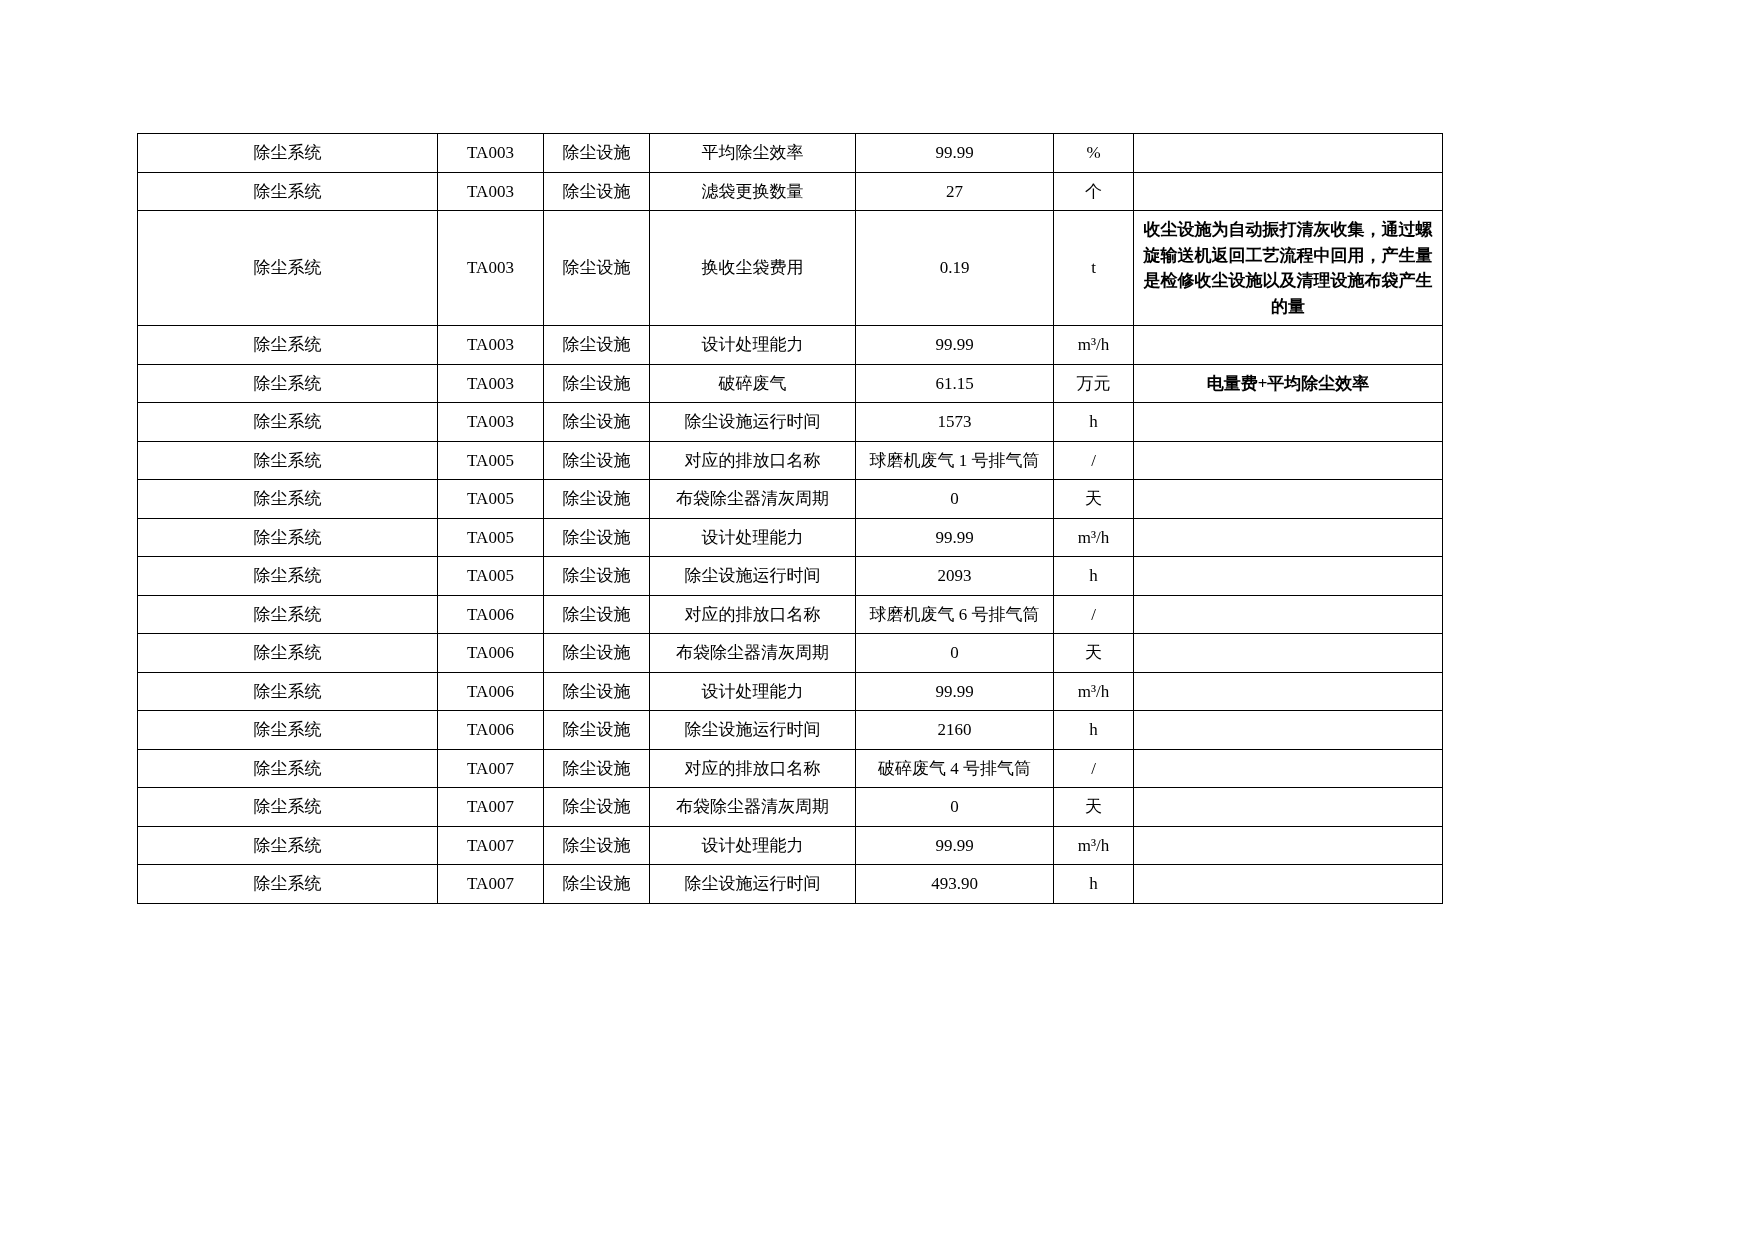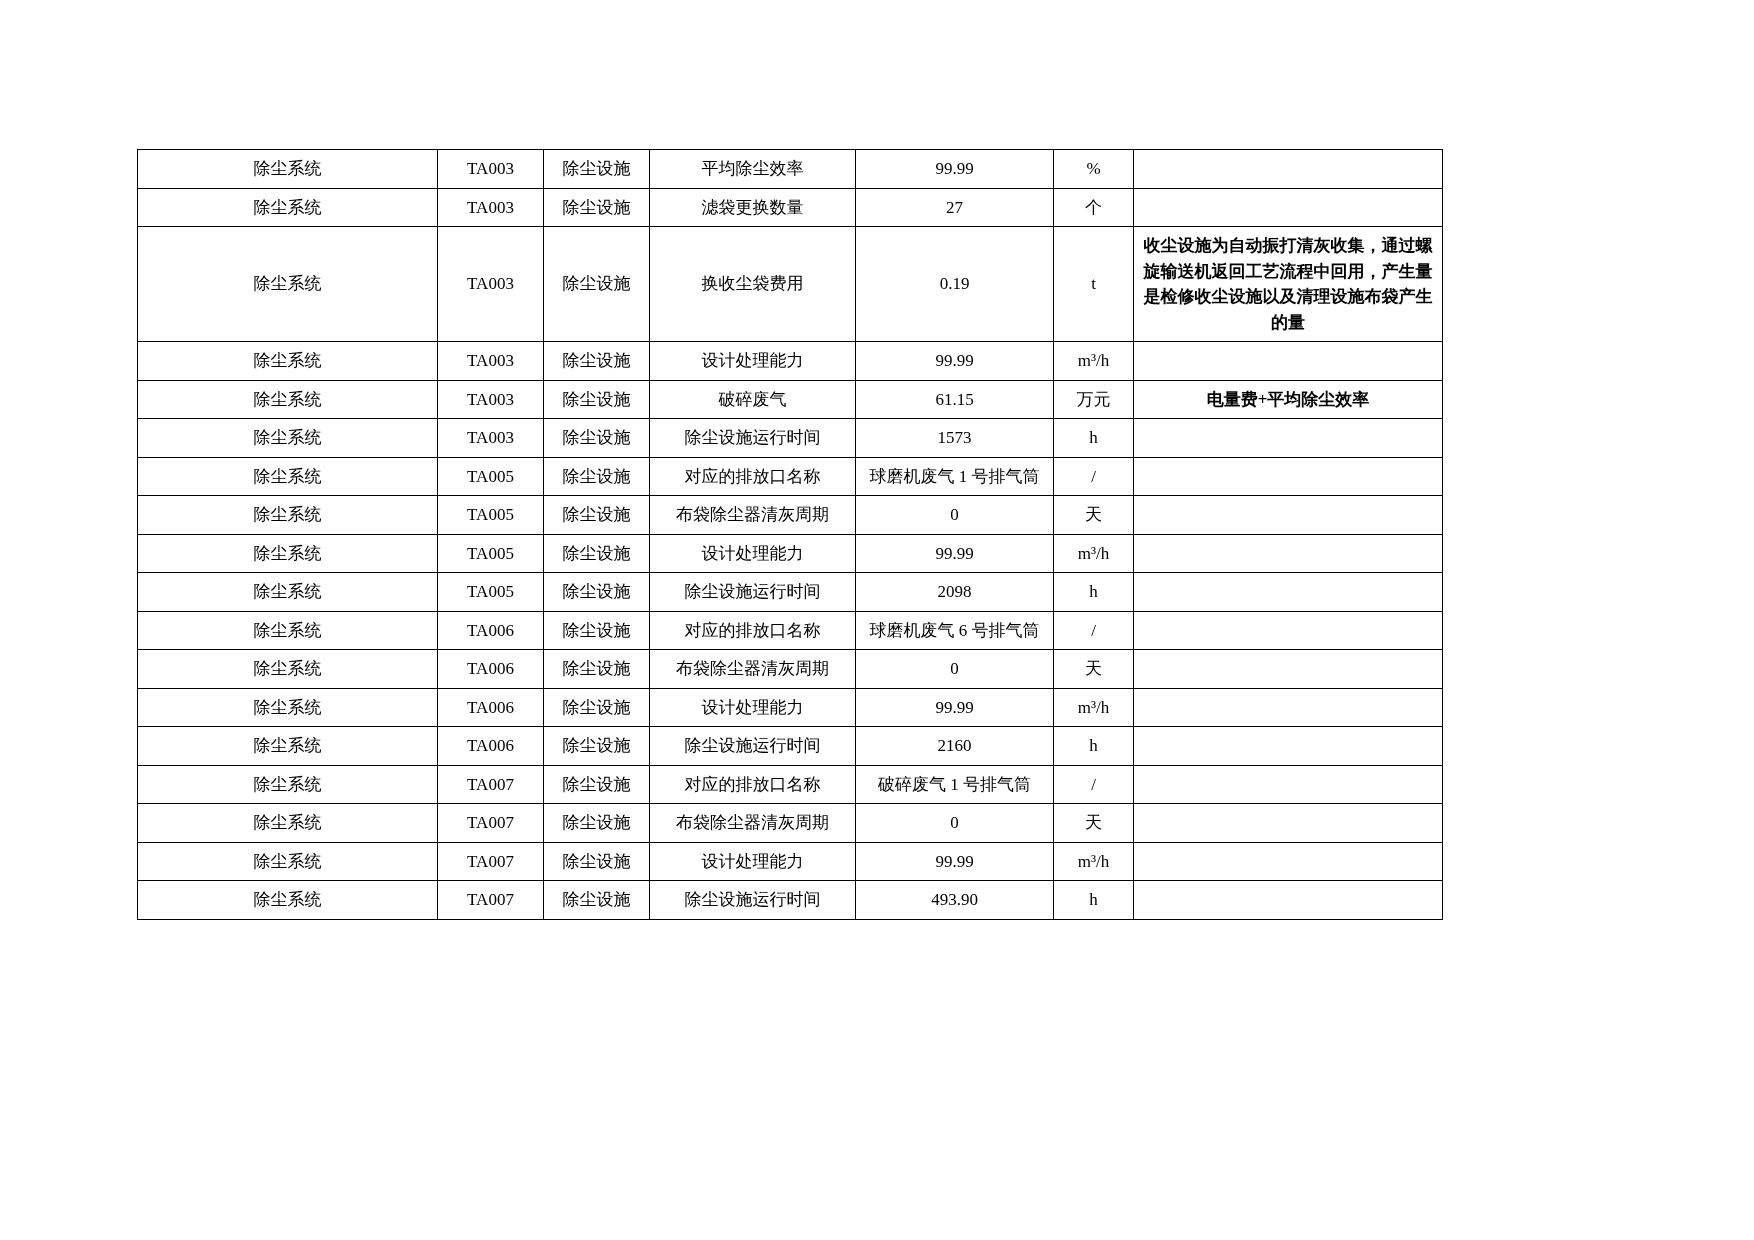--- a/index.html
+++ b/index.html
@@ -18,21 +18,20 @@
     width: 1754px;
     height: 1240px;
     background: #ffffff;
     box-sizing: border-box;
   }
   .table-wrap {
     position: absolute;
     left: 137px;
     top: 133px;
     width: 1305px;
-    margin-top: 16px;
   }
   table.doc-table {
     border-collapse: collapse;
     width: 1305px;
     table-layout: fixed;
   }
   table.doc-table td {
     border: 1px solid #000000;
     padding: 6px 6px;
     font-size: 17px;
@@ -156,21 +155,21 @@
             <td>设计处理能力</td>
             <td class="cell-value-wrap">99.99</td>
             <td>m³/h</td>
             <td class="cell-note"></td>
           </tr>
           <tr>
             <td>除尘系统</td>
             <td>TA005</td>
             <td>除尘设施</td>
             <td>除尘设施运行时间</td>
-            <td class="cell-value-wrap">2098</td>
+            <td class="cell-value-wrap">2093</td>
             <td>h</td>
             <td class="cell-note"></td>
           </tr>
           <tr>
             <td>除尘系统</td>
             <td>TA006</td>
             <td>除尘设施</td>
             <td>对应的排放口名称</td>
             <td class="cell-value-wrap">球磨机废气 6 号排气筒</td>
             <td>/</td>
@@ -201,21 +200,21 @@
             <td>除尘设施运行时间</td>
             <td class="cell-value-wrap">2160</td>
             <td>h</td>
             <td class="cell-note"></td>
           </tr>
           <tr>
             <td>除尘系统</td>
             <td>TA007</td>
             <td>除尘设施</td>
             <td>对应的排放口名称</td>
-            <td class="cell-value-wrap">破碎废气 1 号排气筒</td>
+            <td class="cell-value-wrap">破碎废气 4 号排气筒</td>
             <td>/</td>
             <td class="cell-note"></td>
           </tr>
           <tr>
             <td>除尘系统</td>
             <td>TA007</td>
             <td>除尘设施</td>
             <td>布袋除尘器清灰周期</td>
             <td class="cell-value-wrap">0</td>
             <td>天</td>

